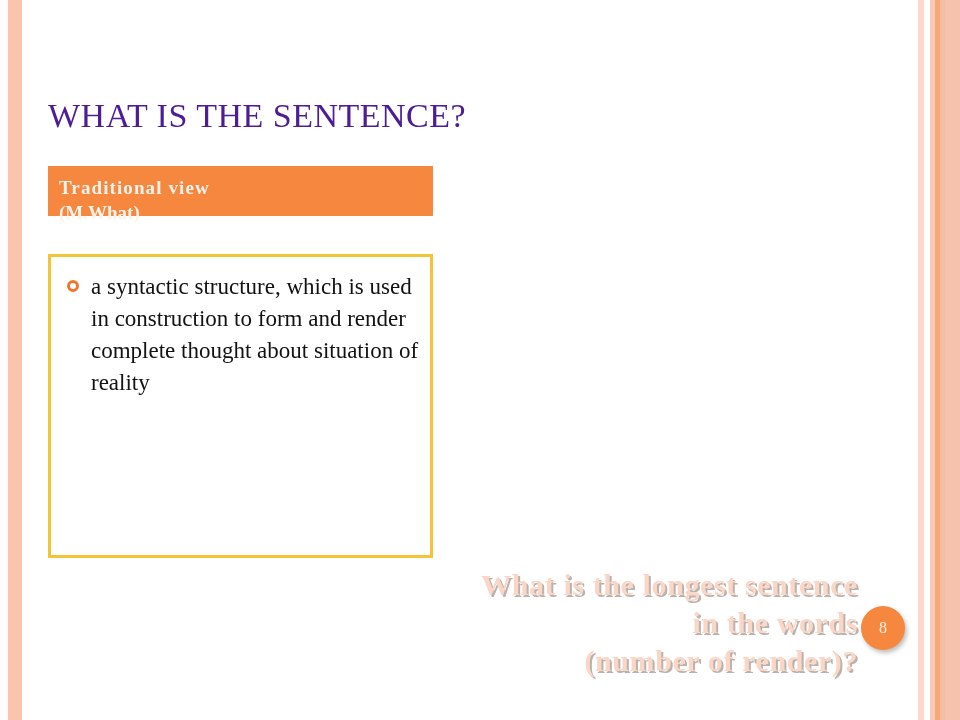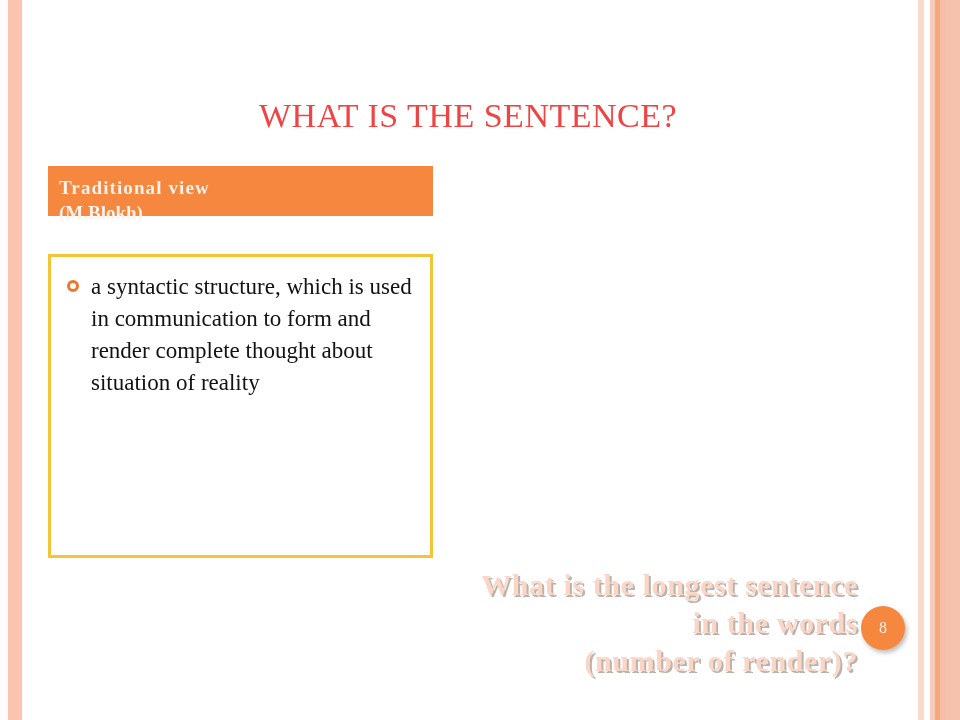--- a/index.html
+++ b/index.html
@@ -55,22 +55,21 @@
   .st-e { left: 23px; width: 5px;  background: #f5a878; }
   .st-f { left: 28px; width: 5px;  background: #f6bda6; }
   .st-g { left: 33px; width: 15px; background: #f6c2ad; }
 
   
   .slide-title {
     position: absolute;
     left: 48px;
     top: 96px;
     width: 840px;
-    text-align: center;
-    color: #ef4444;
+    color: #4c1d95;
     font-size: 34px;
     line-height: 40px;
     font-family: "Liberation Serif", "DejaVu Serif", serif;
     letter-spacing: 0.5px;
     white-space: nowrap;
   }
 
   
   .columns {
     position: absolute;
@@ -183,26 +182,26 @@
     <div class="st st-g"></div>
   </div>
 
   <div class="slide-title">WHAT IS THE SENTENCE?</div>
 
   <div class="columns">
 
     <div class="col">
       <div class="col-header">
         <span class="hl1">Traditional view</span>
-        <span class="hl2">(M.Blokh)</span>
+        <span class="hl2">(M.What)</span>
       </div>
       <div class="col-body">
         <div class="bullet-row">
           <div class="bullet-mark"></div>
-          <div class="bullet-text">a syntactic structure, which is used in communication to form and render complete thought about situation of reality</div>
+          <div class="bullet-text">a syntactic structure, which is used in construction to form and render complete thought about situation of reality</div>
         </div>
       </div>
     </div>
 
     <div class="col">
     </div>
 
   </div>
 
   <div class="bottom-question">

